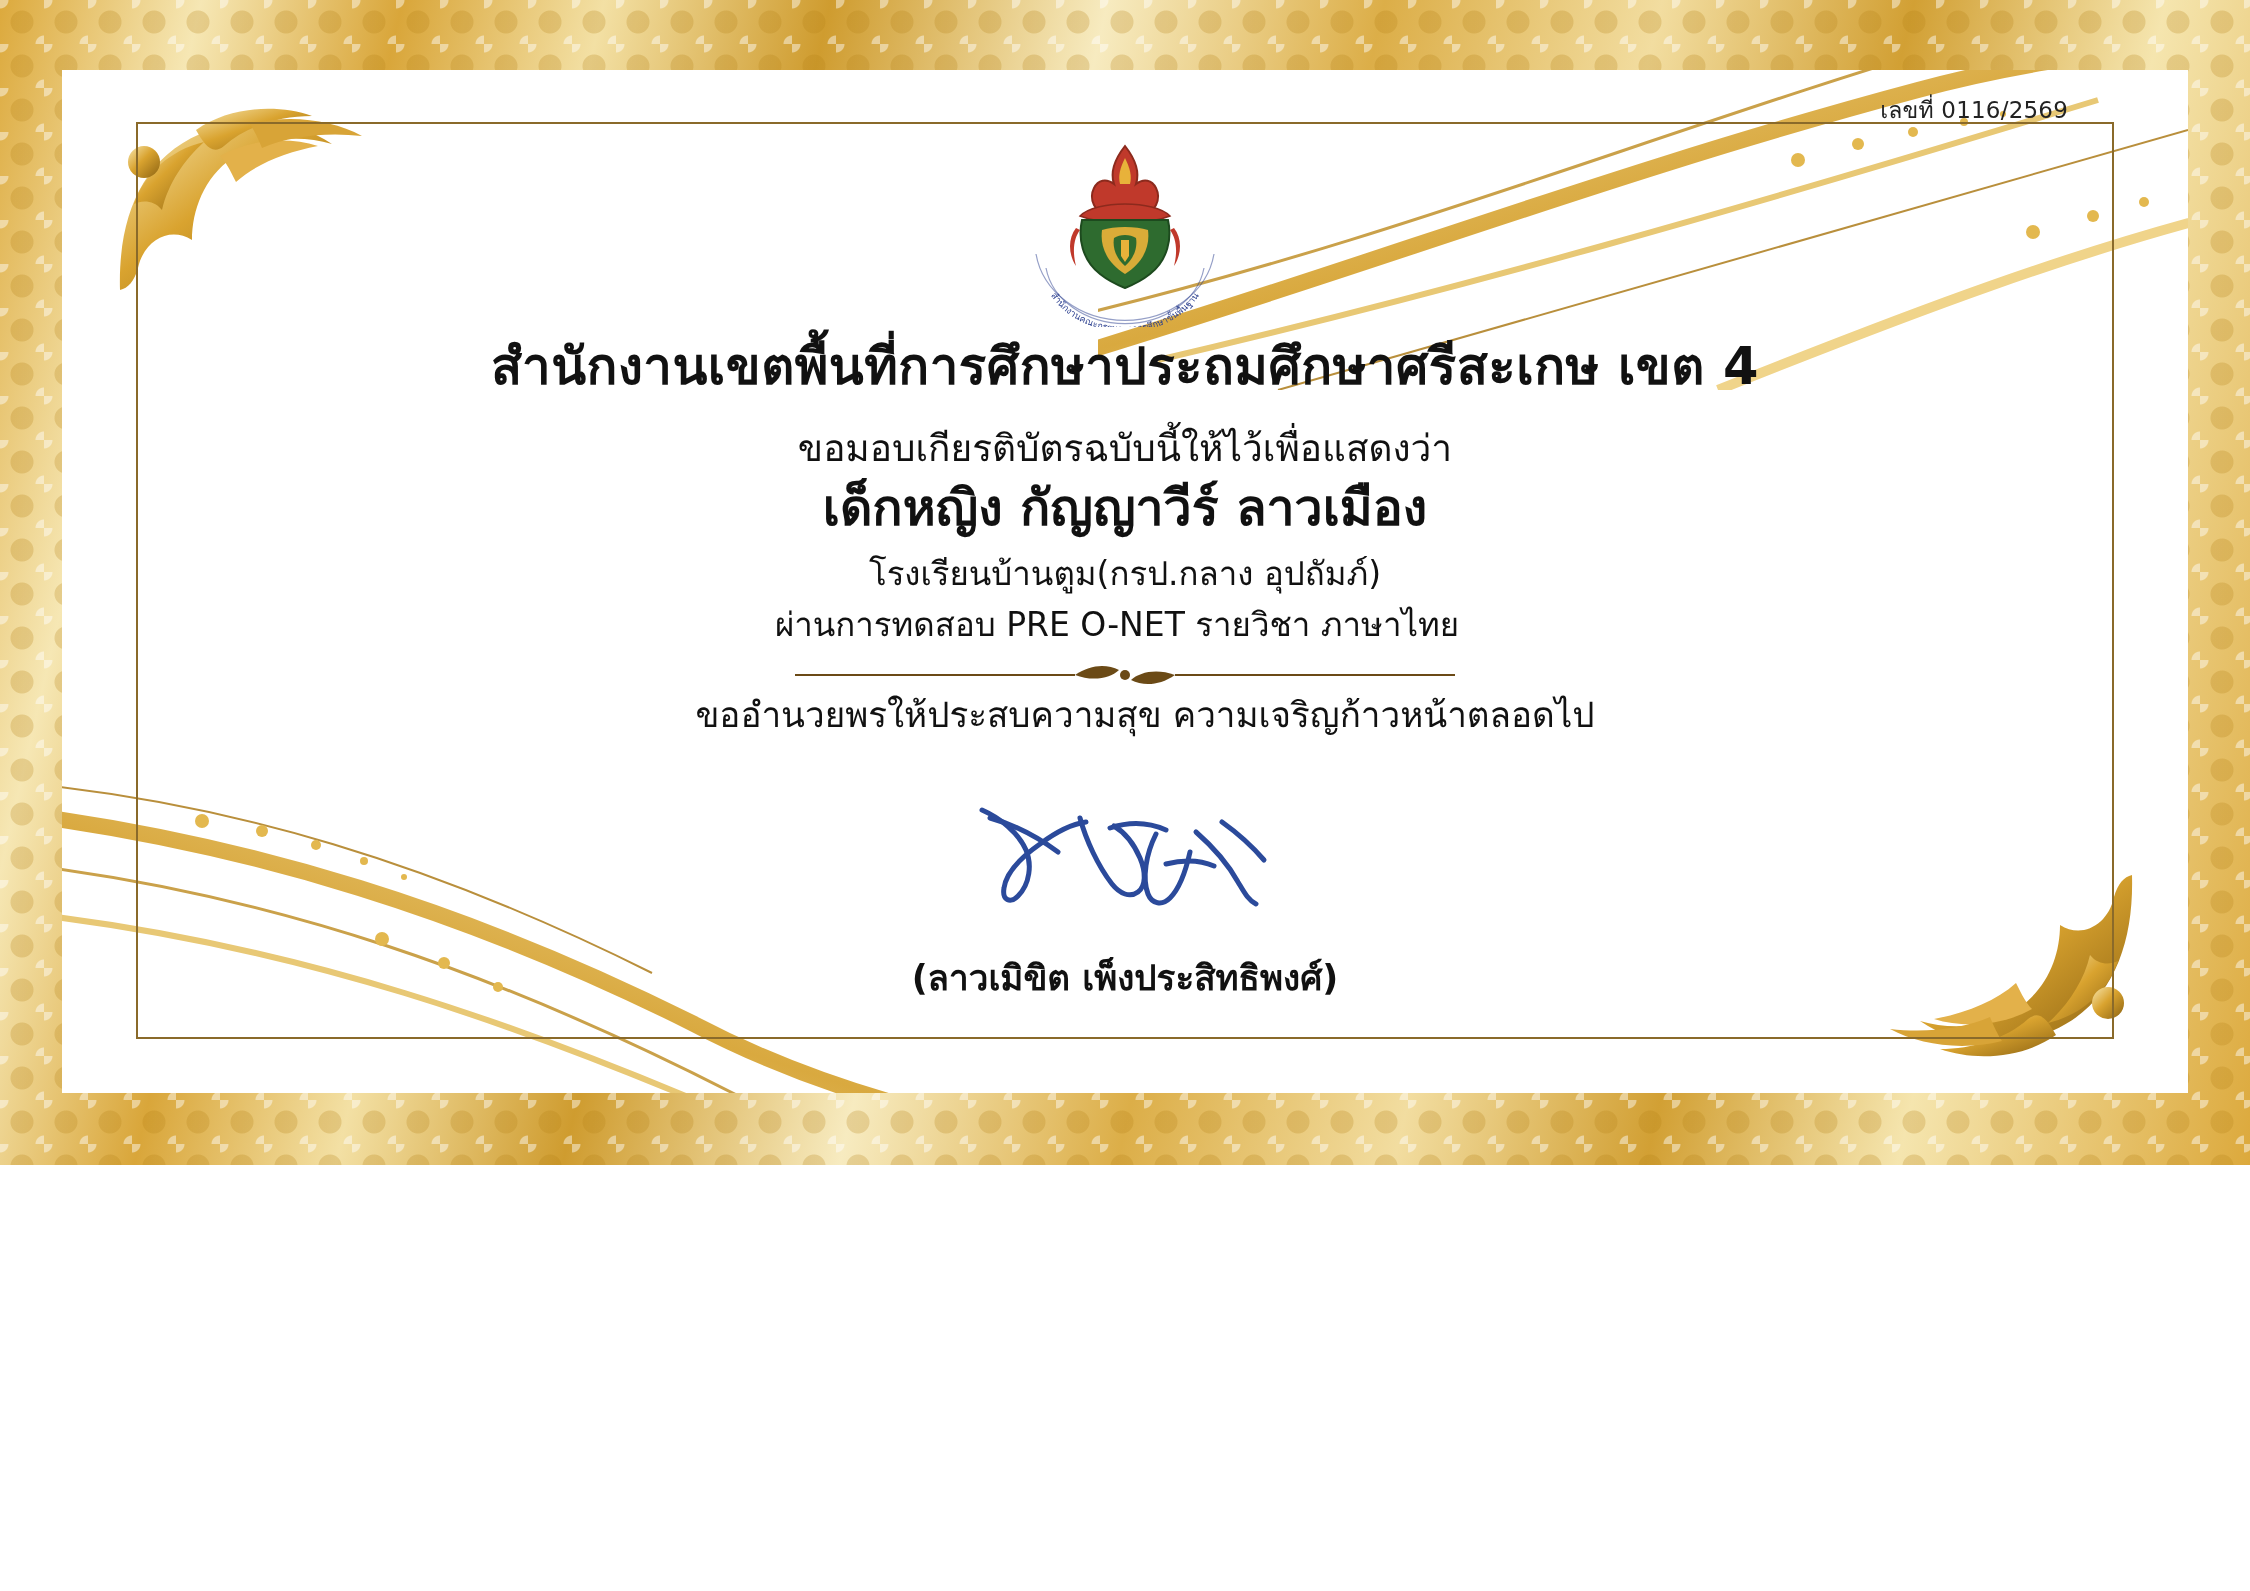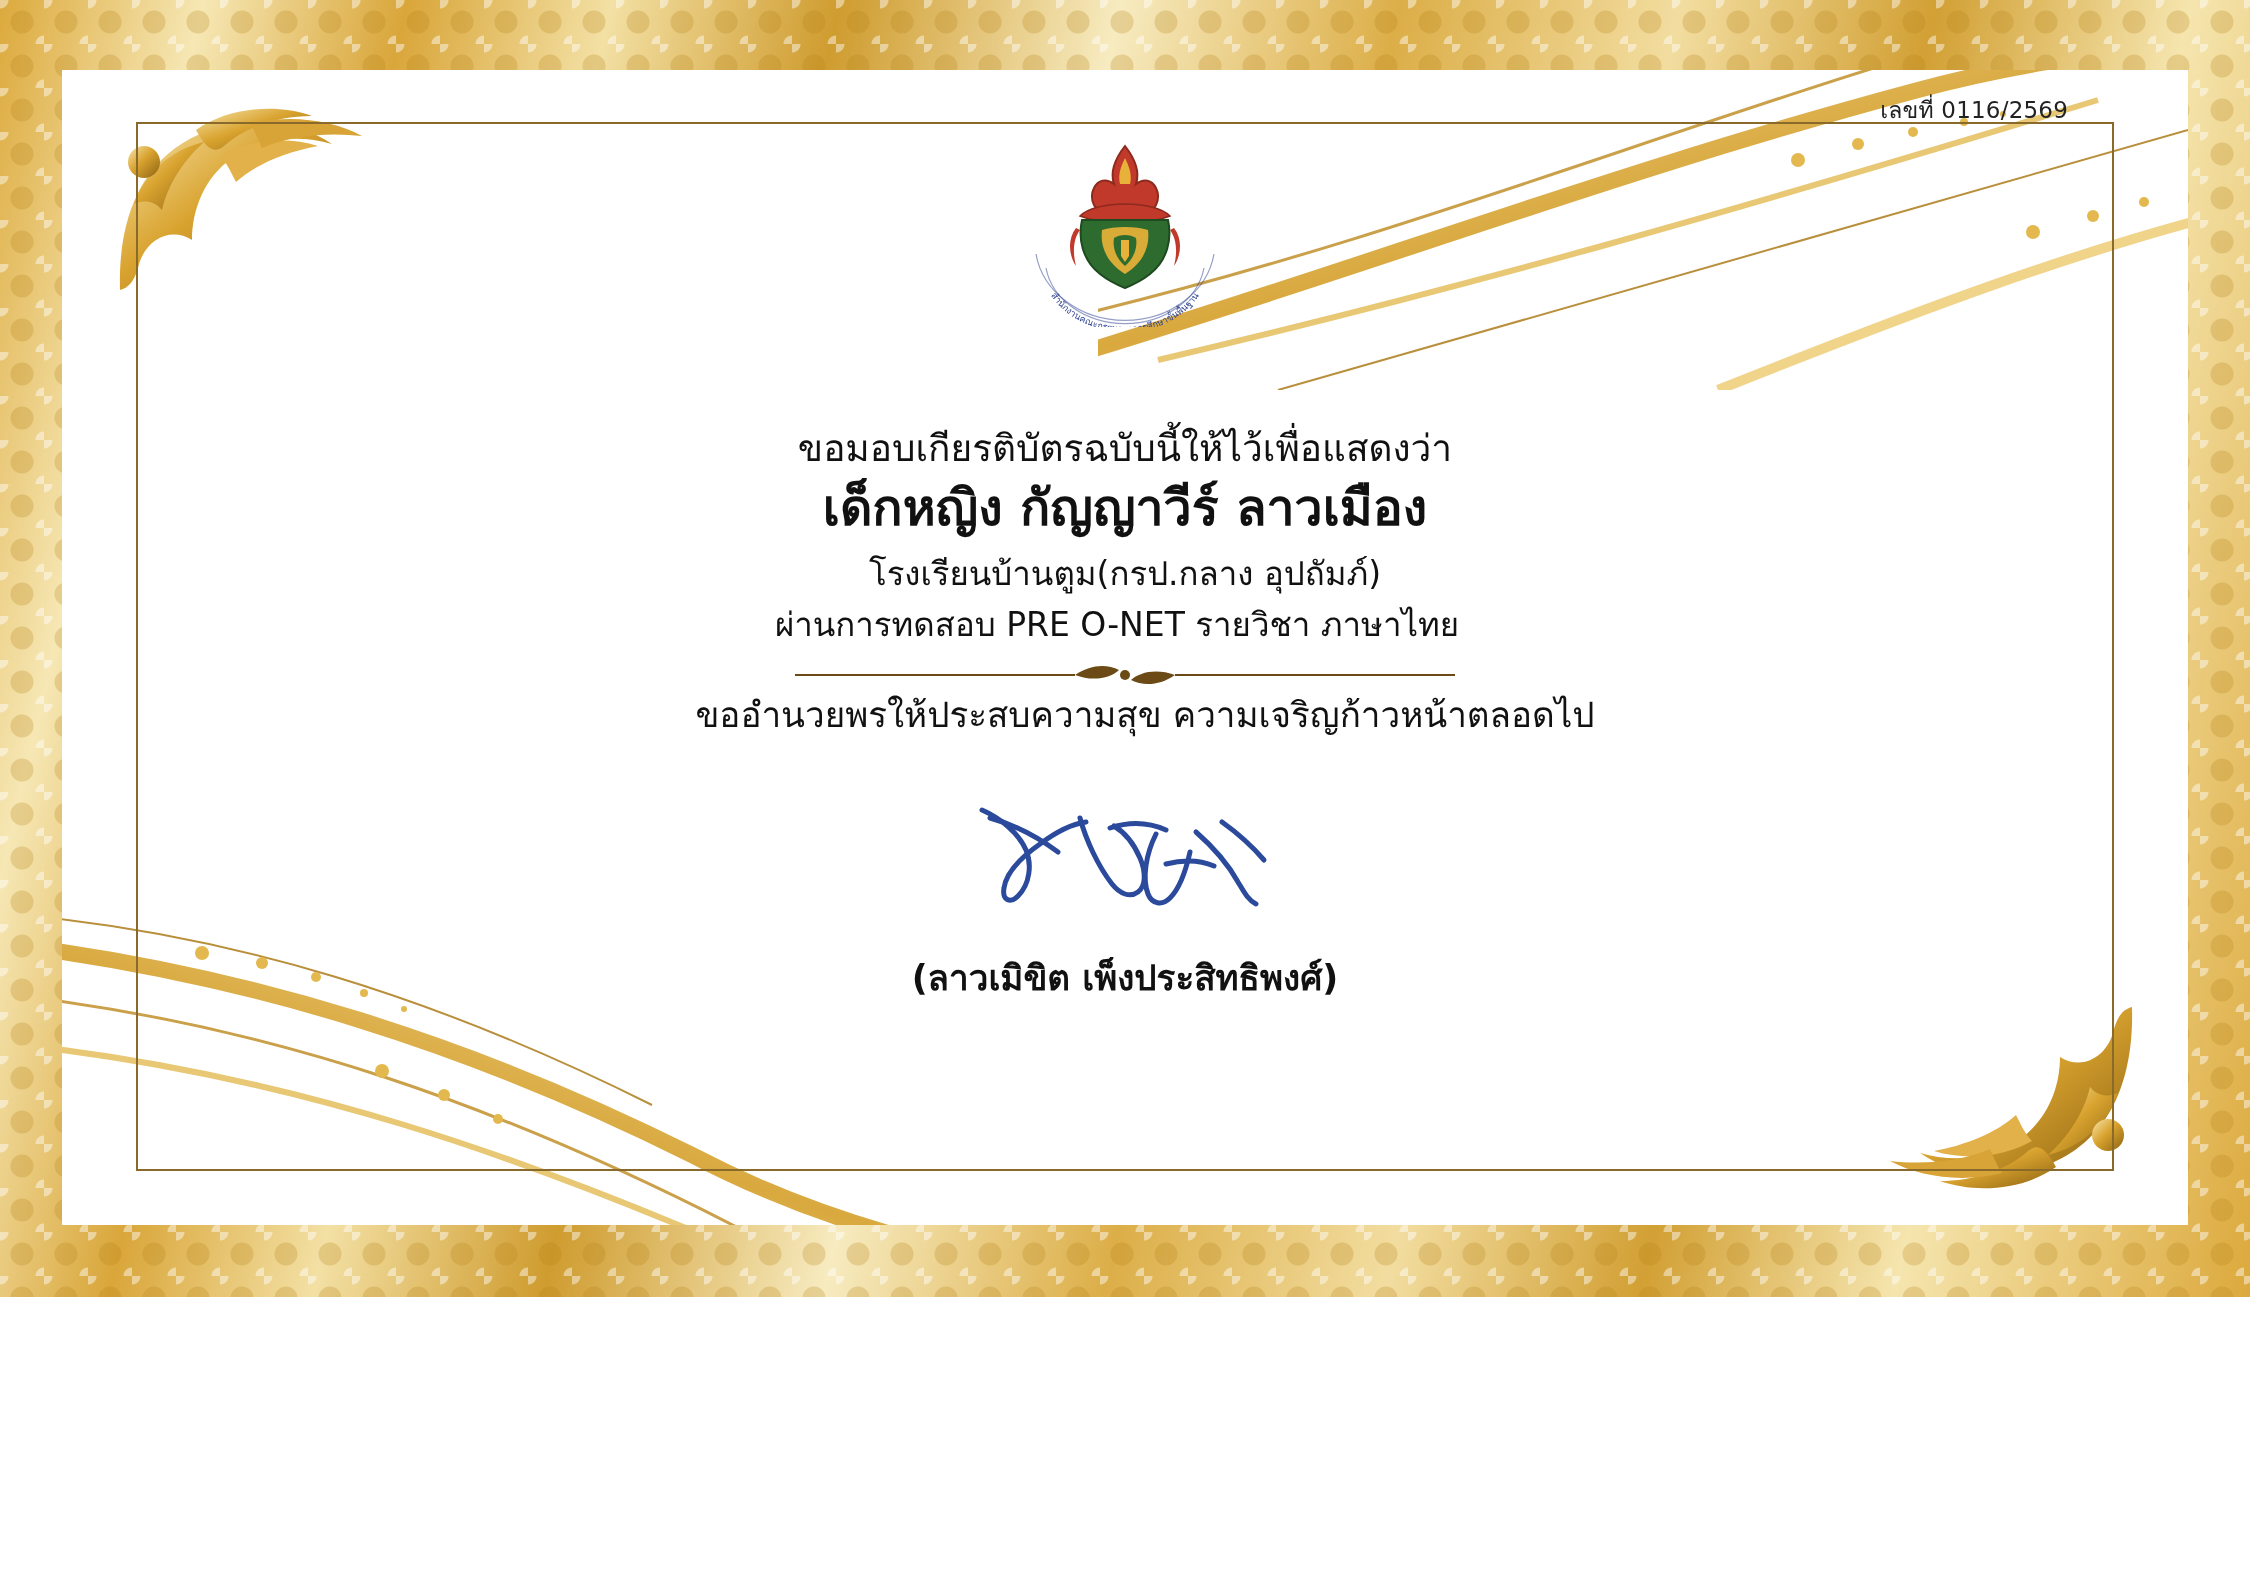--- a/index.html
+++ b/index.html
@@ -10,21 +10,21 @@
     width: 2250px;
     height: 1591px;
     overflow: hidden;
     font-family: "DejaVu Sans", "Liberation Sans", sans-serif;
   }
 
   
   .certificate {
     position: relative;
     width: 2250px;
-    height: 1297px;
+    height: 1165px;
     background:
       radial-gradient(circle at 50% 50%, rgba(255,255,255,0.55) 0 6px, rgba(255,255,255,0) 7px),
       repeating-linear-gradient(60deg, rgba(255,255,255,0.18) 0 2px, rgba(255,255,255,0) 2px 34px),
       repeating-linear-gradient(-60deg, rgba(255,255,255,0.18) 0 2px, rgba(255,255,255,0) 2px 34px),
       repeating-linear-gradient(0deg, rgba(176,126,24,0.16) 0 2px, rgba(255,255,255,0) 2px 34px),
       linear-gradient(100deg,
         #e8c266 0%, #f3dd9c 6%, #dcae48 13%, #f7e9b6 21%,
         #d9a93f 30%, #f2dd9e 40%, #e0b css, #eacb7a 50%,
         #d8a63c 60%, #f5e4ab 70%, #dcae48 80%, #f3dd9c 90%, #d9a93f 100%);
     background-color: #ef4444;
@@ -316,20 +316,21 @@
 
           <path id="ringPath" d="M 30 118 A 85 72 0 0 0 200 118" fill="none"></path>
           <text font-size="9" fill="#2b3f8f" font-family="DejaVu Sans, sans-serif">
             <textPath href="#ringPath" startOffset="50%" text-anchor="middle">สำนักงานคณะกรรมการการศึกษาขั้นพื้นฐาน</textPath>
           </text>
           <path d="M 26 112 A 90 78 0 0 0 204 112" fill="none" stroke="#2b3f8f" stroke-width="1.2" opacity="0.5"></path>
           <path d="M 36 126 A 80 66 0 0 0 194 126" fill="none" stroke="#2b3f8f" stroke-width="1.2" opacity="0.5"></path>
         </svg>
       </div>
 
+      <div class="org-title">สำนักงานเขตพื้นที่การศึกษาประถมศึกษาศรีสะเกษ เขต 4</div>
       <div class="subtitle">ขอมอบเกียรติบัตรฉบับนี้ให้ไว้เพื่อแสดงว่า</div>
       <div class="recipient">เด็กหญิง กัญญาวีร์ ลาวเมือง</div>
       <div class="school">โรงเรียนบ้านตูม(กรป.กลาง อุปถัมภ์)</div>
       <div class="exam-line">ผ่านการทดสอบ PRE O-NET รายวิชา ภาษาไทย</div>
 
       <svg class="divider" viewBox="0 0 700 26">
         <line x1="20" y1="13" x2="300" y2="13" stroke="#6b4a16" stroke-width="2"></line>
         <line x1="400" y1="13" x2="680" y2="13" stroke="#6b4a16" stroke-width="2"></line>
         <path d="M300,13 C 316,2 332,2 344,8 C 336,16 318,20 300,13 Z" fill="#6b4a16"></path>
         <path d="M400,13 C 384,24 368,24 356,18 C 364,10 382,6 400,13 Z" fill="#6b4a16"></path>

